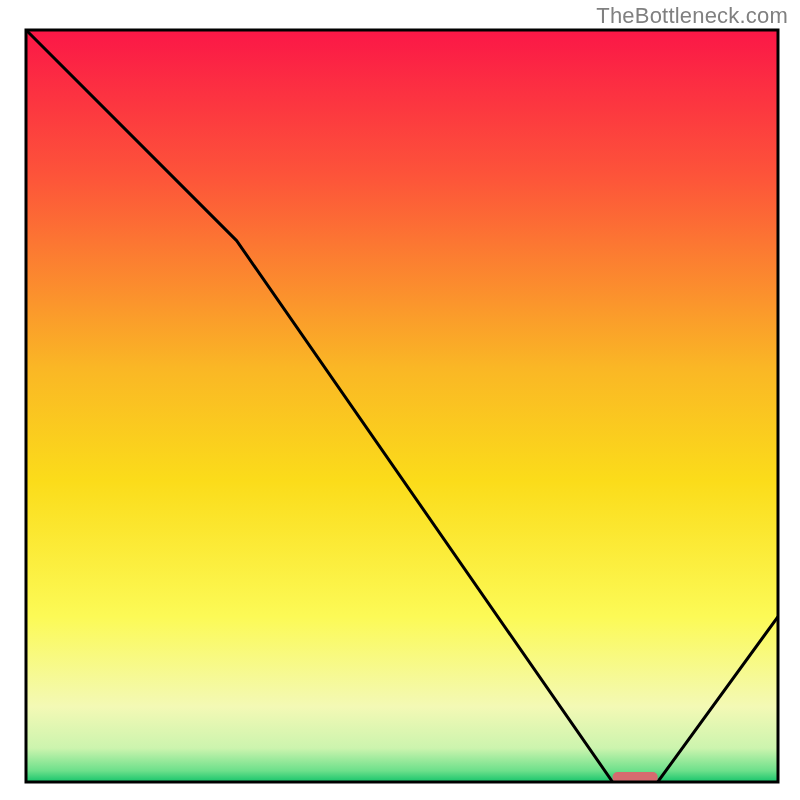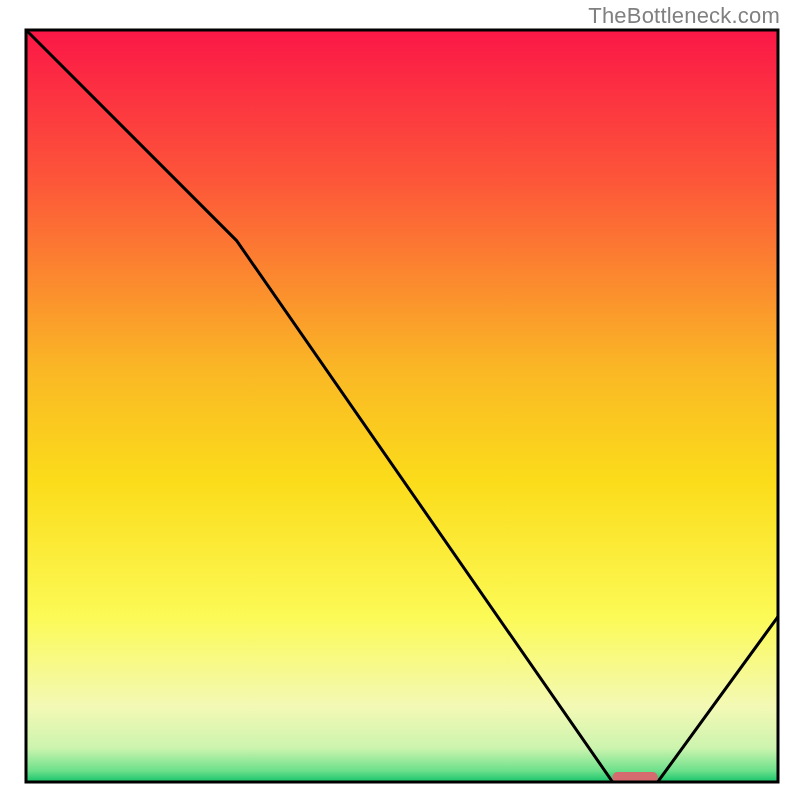--- a/index.html
+++ b/index.html
@@ -12,21 +12,21 @@
     font-family: Arial, Helvetica, sans-serif;
   }
   .stage {
     position: relative;
     width: 800px;
     height: 800px;
   }
   .attribution {
     position: absolute;
     top: 3px;
-    right: 20px;
+    right: 12px;
     font-size: 22px;
     font-weight: 400;
     color: #808080;
     letter-spacing: 0.2px;
   }
   svg.plot {
     position: absolute;
     left: 0;
     top: 0;
     width: 800px;

